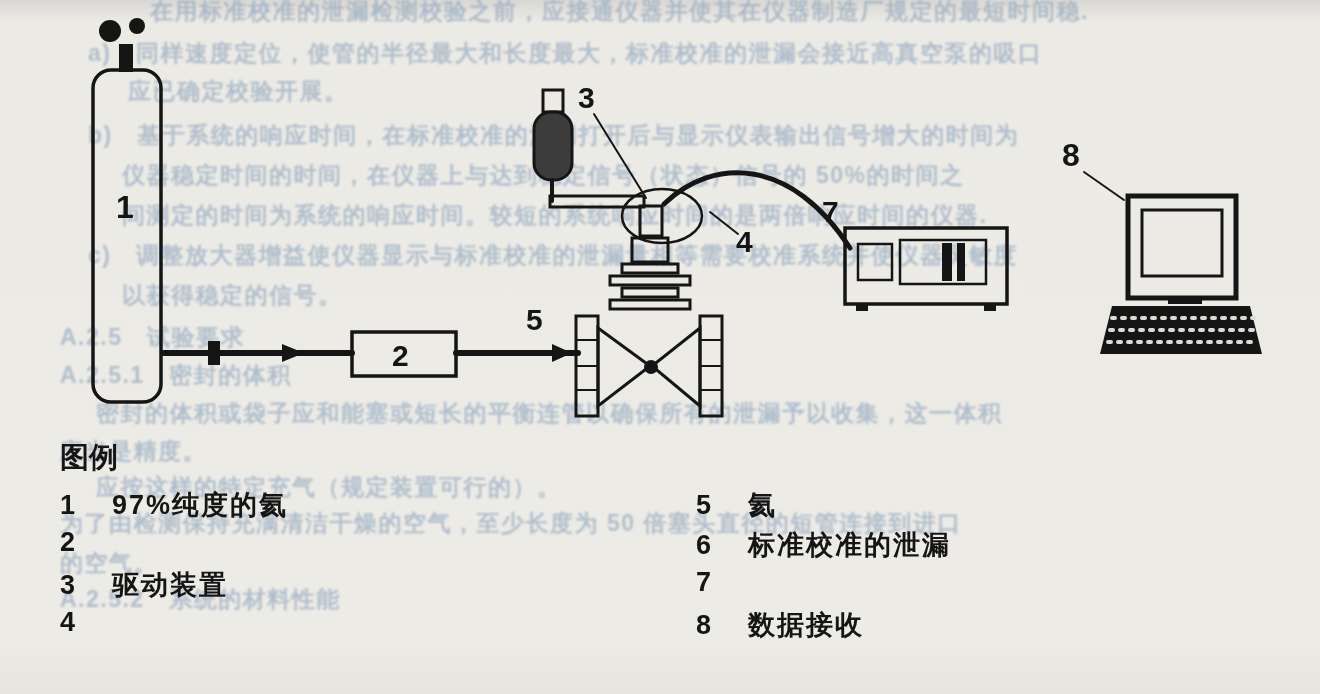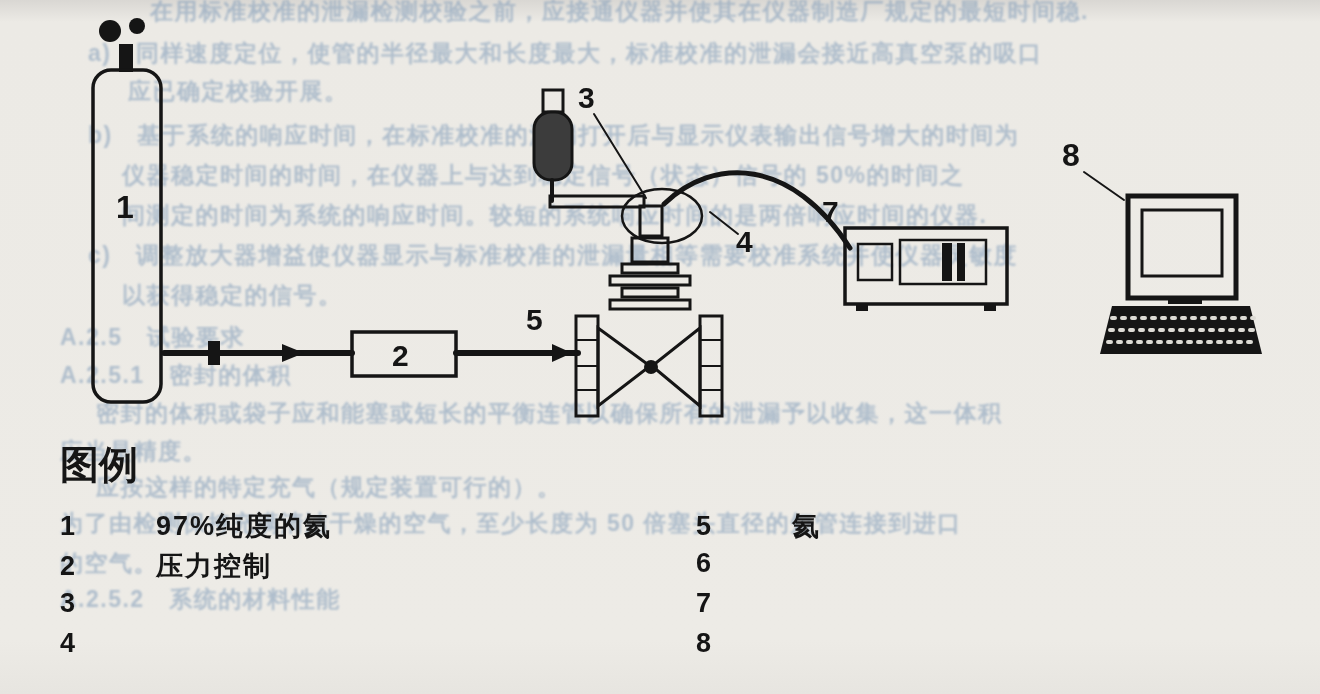--- a/index.html
+++ b/index.html
@@ -8,28 +8,28 @@
     background:linear-gradient(180deg,#d9d7d3 0px,#eceae5 22px,#edebe6 640px,#e7e5e0 694px);
     font-family:"Liberation Sans",sans-serif;color:#151515;
   }
   .bleed{position:absolute;inset:0;z-index:1;}
   .bl{
     position:absolute;white-space:nowrap;color:#7e9ab8;opacity:.55;
     filter:blur(1.1px);font-weight:bold;font-size:23px;letter-spacing:1.5px;
   }
   .diagram{position:absolute;left:0;top:0;z-index:2;}
   .legend{position:absolute;left:60px;top:438px;z-index:3;width:1240px;}
-  .legend-title{font-size:39px;font-weight:bold;margin-bottom:16px;}
+  .legend-title{font-size:29px;font-weight:bold;margin-bottom:9px;}
   .legend-cols{display:flex;}
   .col{display:flex;flex-direction:column;}
   .col-left{width:636px;}
   .col-right{width:560px;}
   .lrow{display:flex;align-items:baseline;height:40px;}
   .lnum{display:inline-block;width:52px;font-size:27px;font-weight:bold;}
-  .llabel{font-size:27px;font-weight:bold;letter-spacing:2px;margin-left:44px;}
+  .llabel{font-size:27px;font-weight:bold;letter-spacing:2px;}
 </style>
 </head>
 <body>
 
 <div class="page">
 
   <div class="bleed">
     <div class="bl" style="left:150px;top:-4px">在用标准校准的泄漏检测校验之前，应接通仪器并使其在仪器制造厂规定的最短时间稳.</div>
     <div class="bl" style="left:88px;top:38px">a)　同样速度定位，使管的半径最大和长度最大，标准校准的泄漏会接近高真空泵的吸口</div>
     <div class="bl" style="left:128px;top:76px">应已确定校验开展。</div>
@@ -143,40 +143,42 @@
   <div class="legend">
     <div class="legend-title">图例</div>
     <div class="legend-cols">
       <div class="col col-left">
         <div class="lrow">
           <span class="lnum">1</span>
           <span class="llabel">97%纯度的氦</span>
         </div>
         <div class="lrow">
           <span class="lnum">2</span>
-          <span class="llabel">压力控制</span>
         </div>
         <div class="lrow">
           <span class="lnum">3</span>
+          <span class="llabel">驱动装置</span>
         </div>
         <div class="lrow">
           <span class="lnum">4</span>
         </div>
       </div>
       <div class="col col-right">
         <div class="lrow">
           <span class="lnum">5</span>
           <span class="llabel">氦</span>
         </div>
         <div class="lrow">
           <span class="lnum">6</span>
+          <span class="llabel">标准校准的泄漏</span>
         </div>
         <div class="lrow">
           <span class="lnum">7</span>
         </div>
         <div class="lrow">
           <span class="lnum">8</span>
+          <span class="llabel">数据接收</span>
         </div>
       </div>
     </div>
   </div>
 
 </div>
 
 </body></html>

